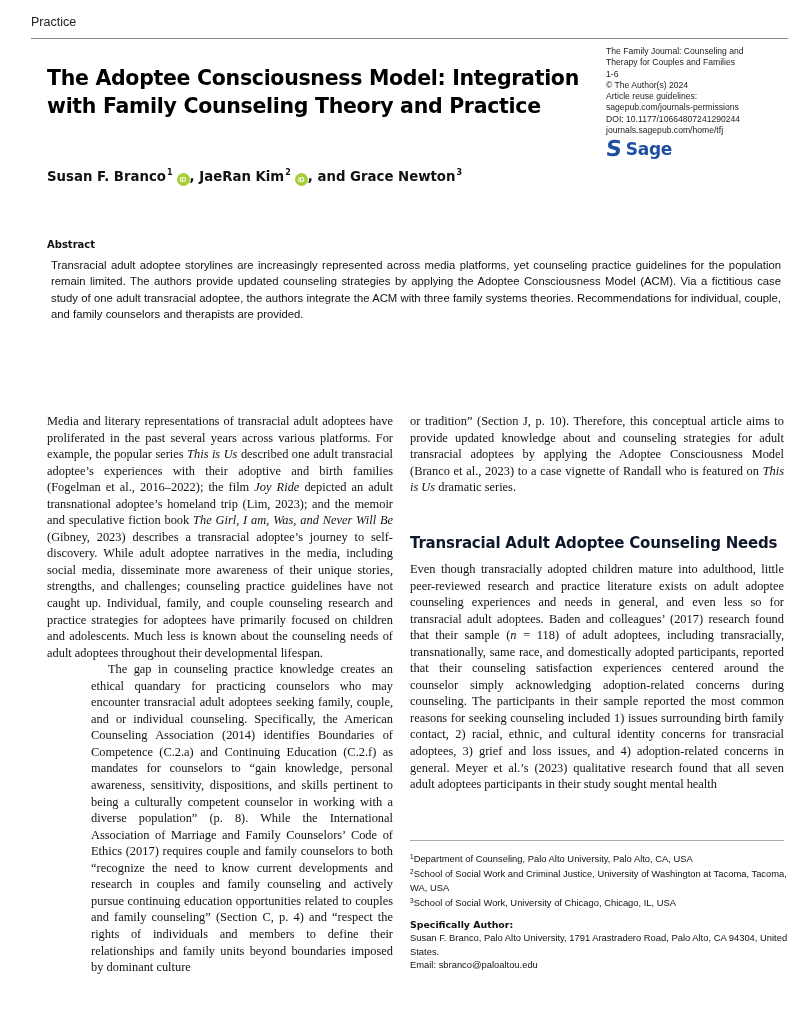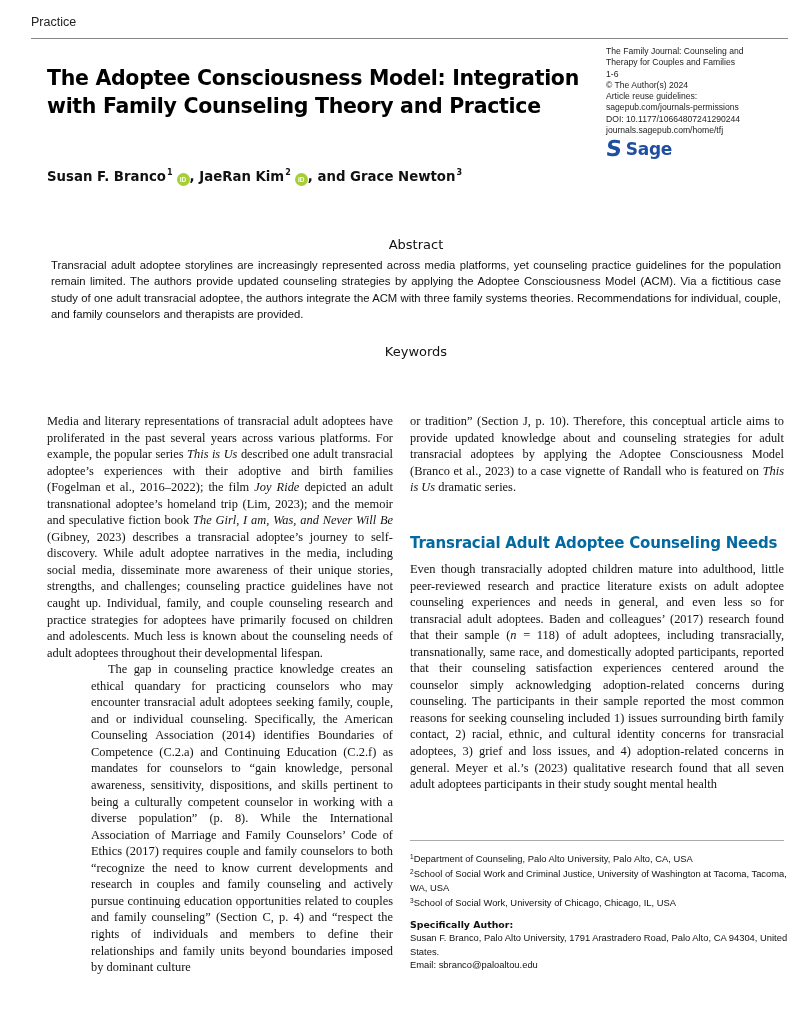--- a/index.html
+++ b/index.html
@@ -14,31 +14,31 @@
   .journal-info div { white-space: nowrap; }
   .sage-logo { display: flex; align-items: center; margin-top: 2px; }
   .sage-s { font-family: "DejaVu Sans", sans-serif; font-weight: bold; font-size: 22px; color: #1f4fa0; line-height: 22px; transform: skewX(-6deg); }
   .sage-word { font-family: "DejaVu Sans", sans-serif; font-weight: bold; font-size: 17px; color: #1f4fa0; margin-left: 4px; letter-spacing: -0.3px; }
 
   .authors { position: absolute; left: 47px; top: 168px; font-family: "DejaVu Sans", sans-serif; font-weight: bold; font-size: 13.3px; color: #111; white-space: nowrap; }
   .authors sup { font-size: 8px; vertical-align: 6px; margin-left: 1px; }
   .orcid { display: inline-block; width: 13px; height: 13px; border-radius: 50%; background: #a6ce39; color: #fff; font-size: 6.5px; line-height: 13px; text-align: center; vertical-align: -1px; margin-left: 4px; font-weight: bold; font-family: "Liberation Sans", sans-serif; }
 
   .abstract { position: absolute; left: 47px; top: 237px; width: 738px; font-family: "Liberation Sans", sans-serif; font-size: 11.3px; line-height: 16.3px; color: #111; }
-  .abstract h3, .keywords h3 { margin: 0; font-family: "DejaVu Sans", sans-serif; font-weight: normal; font-size: 13px; line-height: 16px; text-align: center; }
+  .abstract h3, .keywords h3 { margin: 0; font-family: "DejaVu Sans", sans-serif; font-weight: bold; font-size: 10px; line-height: 16px; }
   .abstract p, .keywords p { margin: 4px; text-align: justify; }
   .keywords { position: absolute; left: 47px; top: 344px; width: 738px; font-family: "Liberation Sans", sans-serif; font-size: 11.3px; line-height: 16.3px; }
 
   .col { position: absolute; font-family: "Liberation Serif", serif; font-size: 12.4px; line-height: 16.55px; color: #111; text-align: justify; }
   .col p { margin: 0; }
   .col p.indent { text-indent: 17px; margin-left: 44px; }
   .col-left { left: 47px; top: 413px; width: 346px; }
   .col-right-top { left: 410px; top: 413px; width: 374px; }
   .col-right-body { left: 410px; top: 561px; width: 374px; }
-  .heading2 { position: absolute; left: 410px; top: 534px; margin: 0; font-family: "DejaVu Sans", sans-serif; font-weight: bold; font-size: 15px; color: #0369a1; white-space: nowrap; letter-spacing: -0.2px; }
+  .heading2 { position: absolute; left: 410px; top: 534px; margin: 0; font-family: "DejaVu Sans", sans-serif; font-weight: bold; font-size: 15px; color: #0f172a; white-space: nowrap; letter-spacing: -0.2px; }
 
   .foot-rule { position: absolute; left: 410px; top: 840px; width: 374px; height: 1px; background: #aaa; }
   .affiliations { position: absolute; left: 410px; top: 850px; width: 380px; font-family: "Liberation Sans", sans-serif; font-size: 9.4px; line-height: 13.4px; color: #111; }
   .affiliations div { margin: 0; }
   .affiliations sup { font-size: 6.5px; vertical-align: 3px; }
   .corr { position: absolute; left: 410px; top: 918px; width: 380px; font-family: "Liberation Sans", sans-serif; font-size: 9.4px; line-height: 13.4px; color: #111; }
   .corr .corr-h { font-family: "DejaVu Sans", sans-serif; font-weight: bold; font-size: 9.4px; }
 </style>
 </head>
 <body>
@@ -66,21 +66,20 @@
 <div class="authors">
   <span>Susan F. Branco</span><sup>1</sup><span class="orcid">iD</span><span style="white-space:pre">, </span><span>JaeRan Kim</span><sup>2</sup><span class="orcid">iD</span><span style="white-space:pre">, and </span><span>Grace Newton</span><sup>3</sup>
 </div>
 
 <div class="abstract">
   <h3>Abstract</h3>
   <p>Transracial adult adoptee storylines are increasingly represented across media platforms, yet counseling practice guidelines for the population remain limited. The authors provide updated counseling strategies by applying the Adoptee Consciousness Model (ACM). Via a fictitious case study of one adult transracial adoptee, the authors integrate the ACM with three family systems theories. Recommendations for individual, couple, and family counselors and therapists are provided.</p>
 </div>
 
 <div class="keywords">
-  <h3>Keywords</h3>
 </div>
 
 <div class="col col-left">
   <p><span>Media and literary representations of transracial adult adoptees have proliferated in the past several years across various platforms. For example, the popular series </span><i>This is Us</i><span> described one adult transracial adoptee’s experiences with their adoptive and birth families (Fogelman et al., 2016–2022); the film </span><i>Joy Ride</i><span> depicted an adult transnational adoptee’s homeland trip (Lim, 2023); and the memoir and speculative fiction book </span><i>The Girl, I am, Was, and Never Will Be</i><span> (Gibney, 2023) describes a transracial adoptee’s journey to self-discovery. While adult adoptee narratives in the media, including social media, disseminate more awareness of their unique stories, strengths, and challenges; counseling practice guidelines have not caught up. Individual, family, and couple counseling research and practice strategies for adoptees have primarily focused on children and adolescents. Much less is known about the counseling needs of adult adoptees throughout their developmental lifespan.</span></p>
   <p class="indent">The gap in counseling practice knowledge creates an ethical quandary for practicing counselors who may encounter transracial adult adoptees seeking family, couple, and or individual counseling. Specifically, the American Counseling Association (2014) identifies Boundaries of Competence (C.2.a) and Continuing Education (C.2.f) as mandates for counselors to “gain knowledge, personal awareness, sensitivity, dispositions, and skills pertinent to being a culturally competent counselor in working with a diverse population” (p. 8). While the International Association of Marriage and Family Counselors’ Code of Ethics (2017) requires couple and family counselors to both “recognize the need to know current developments and research in couples and family counseling and actively pursue continuing education opportunities related to couples and family counseling” (Section C, p. 4) and “respect the rights of individuals and members to define their relationships and family units beyond boundaries imposed by dominant culture</p>
 </div>
 
 <div class="col col-right-top">
   <p><span>or tradition” (Section J, p. 10). Therefore, this conceptual article aims to provide updated knowledge about and counseling strategies for adult transracial adoptees by applying the Adoptee Consciousness Model (Branco et al., 2023) to a case vignette of Randall who is featured on </span><i>This is Us</i><span> dramatic series.</span></p>
 </div>

